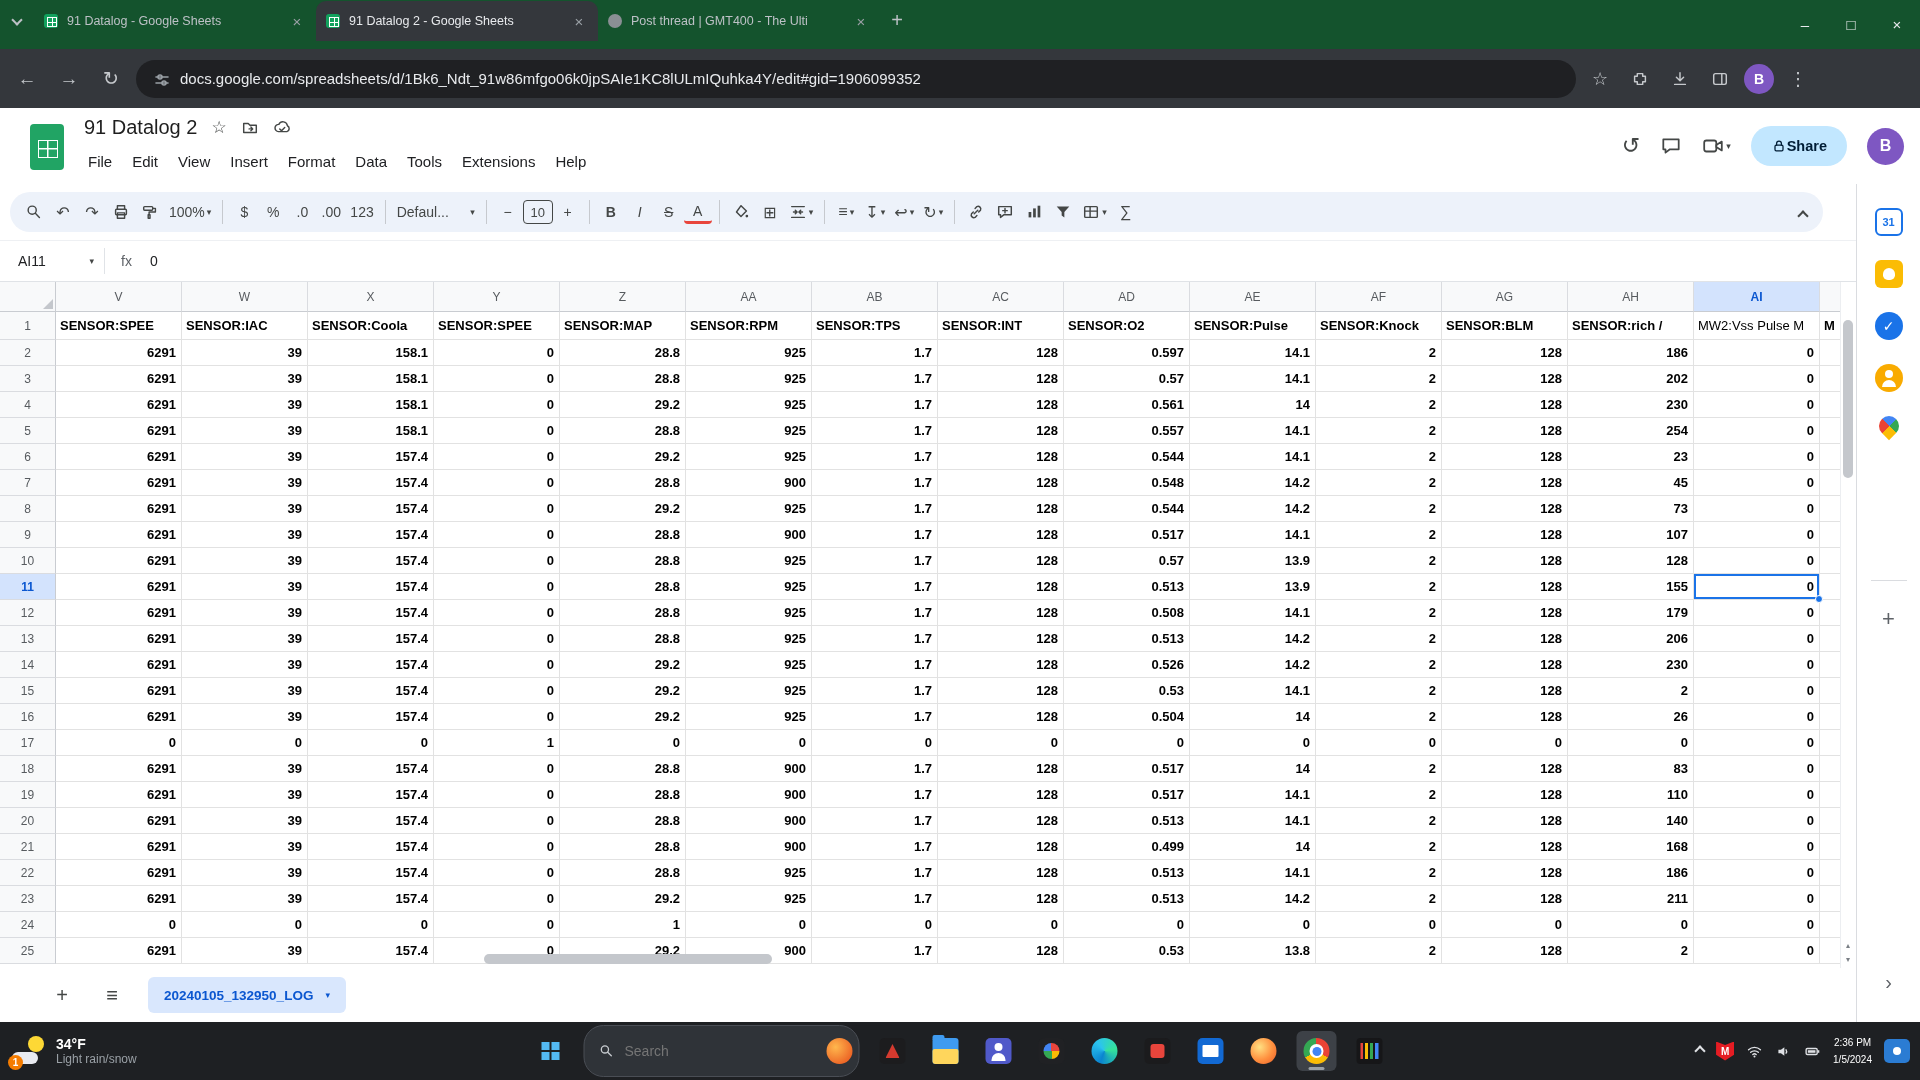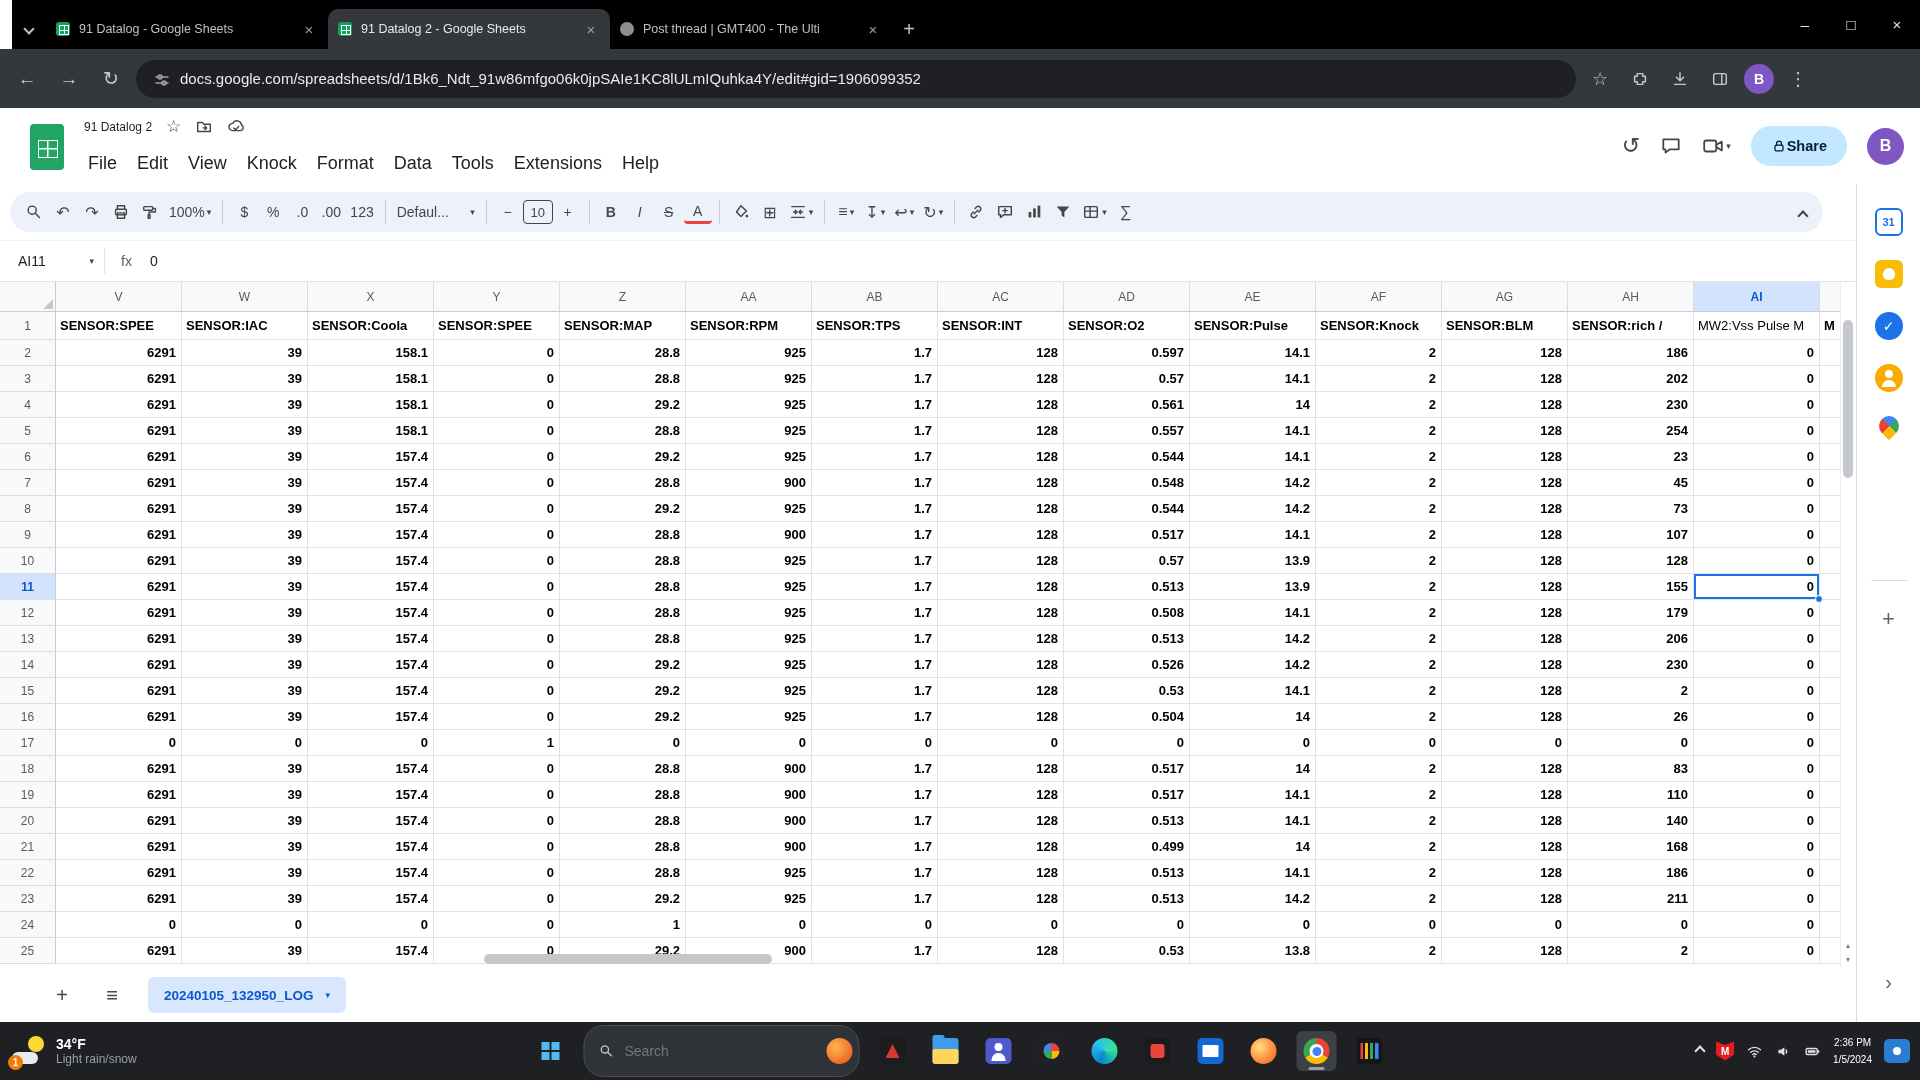--- a/index.html
+++ b/index.html
@@ -4,21 +4,21 @@
 <style>
 *{margin:0;padding:0;box-sizing:border-box}
 html,body{width:1920px;height:1080px;overflow:hidden;font-family:"Liberation Sans","DejaVu Sans",sans-serif}
 #screen{position:relative;width:1920px;height:1080px;background:#fff;overflow:hidden}
 .chev{display:inline-block;width:8px;height:8px;border-right:2px solid currentColor;border-bottom:2px solid currentColor;transform:rotate(45deg)}
 .chev.up{transform:rotate(-135deg)}
 .svgi{width:18px;height:18px;stroke:#444746;fill:none;stroke-width:1.6;stroke-linecap:round;stroke-linejoin:round}
 .caret{font-size:9px;color:#444746;margin-left:2px}
 
 
-#tabstrip{position:absolute;top:0;left:12px;right:0;height:49px;background:#000000;display:flex;align-items:flex-end}
+#tabstrip{position:absolute;top:0;left:0;right:0;height:49px;background:#14532d;display:flex;align-items:flex-start}
 .tsearch{width:34px;height:40px;display:flex;align-items:center;justify-content:center;color:#bdc1c6}
 #tablist{display:flex;align-items:flex-end;height:41px}
 .tab{width:282px;height:40px;display:flex;align-items:center;gap:9px;padding:0 10px;color:#bdc1c6;font-size:12.5px;border-radius:10px 10px 0 0}
 .tab.active{background:#34373c;color:#e8eaed}
 .tab-title{flex:1;white-space:nowrap;overflow:hidden}
 .tab-close{font-size:15px;color:#9aa0a6;width:18px;text-align:center}
 .fav{flex:0 0 14px;width:14px;height:14px;position:relative}
 .fav.sheets{background:#12a15d;border-radius:3px}
 .fav.sheets::after{content:"";position:absolute;left:3px;top:3px;width:8px;height:8px;border:1px solid #fff;
  background:linear-gradient(#fff 0 0) center/100% 1px no-repeat,linear-gradient(#fff 0 0) center/1px 100% no-repeat}
@@ -35,24 +35,24 @@
 .tbicon{width:32px;height:32px;display:flex;align-items:center;justify-content:center;color:#c6c9cd;font-size:18px}
 .tbicon .svgi{stroke:#c6c9cd}
 #bprofile{width:30px;height:30px;border-radius:50%;background:#7e57c2;color:#fff;font-size:14px;font-weight:700;display:flex;align-items:center;justify-content:center}
 
 
 #appheader{position:absolute;top:108px;left:0;right:0;height:76px;background:#fff}
 #slogo{position:absolute;left:30px;top:16px;width:34px;height:46px;background:#21a464;border-radius:4px}
 #slogo::after{content:"";position:absolute;left:8px;top:16px;width:18px;height:16px;border:1.5px solid #fff;
  background:linear-gradient(#fff 0 0) center/100% 1.5px no-repeat,linear-gradient(#fff 0 0) center/1.5px 100% no-repeat}
 #titlerow{position:absolute;left:84px;top:8px;display:flex;align-items:center;gap:14px}
-#doctitle{font-size:12px;color:#1f1f1f}
+#doctitle{font-size:20px;color:#1f1f1f}
 .hdricon{color:#444746;font-size:17px;display:flex;align-items:center}
 #menubar{position:absolute;left:78px;top:40px;display:flex}
-.menu-item{padding:5px 10px;font-size:18px;color:#202124;border-radius:4px}
+.menu-item{padding:5px 10px;font-size:15px;color:#202124;border-radius:4px}
 #hdrright{position:absolute;right:16px;top:18px;display:flex;align-items:center;gap:20px}
 #sharebtn{height:40px;border-radius:20px;background:#c2e7ff;color:#001d35;display:flex;align-items:center;gap:0;padding:0 20px;font-size:14.5px;font-weight:600}
 #avatar{width:37px;height:37px;border-radius:50%;background:#7e57c2;color:#fff;font-weight:700;font-size:16px;display:flex;align-items:center;justify-content:center}
 
 
 #stoolbar{position:absolute;top:184px;left:0;width:1856px;height:56px;background:#fff}
 #tpill{position:absolute;left:10px;top:8px;width:1813px;height:40px;background:#edf2fa;border-radius:20px;display:flex;align-items:center;padding:0 10px;gap:1px}
 .tbtn{min-width:28px;height:30px;display:flex;align-items:center;justify-content:center;border-radius:4px;color:#444746;font-size:15px;padding:0 4px}
 .tbtn.txt{font-size:14px}
 .tdiv{width:1px;height:24px;background:#c6c9ce;margin:0 6px}
@@ -245,21 +245,21 @@
         <svg class="svgi" viewBox="0 0 20 20">
             <path d="M6 14a4 4 0 1 1 .5-8A5 5 0 0 1 16 7.5 3.5 3.5 0 0 1 15.5 14z"></path>
             <path d="M7.5 11l2 2 3.5-3.5"></path>
           </svg>
       </span>
     </div>
     <div id="menubar">
         <span class="menu-item">File</span>
         <span class="menu-item">Edit</span>
         <span class="menu-item">View</span>
-        <span class="menu-item">Knock</span>
+        <span class="menu-item">Insert</span>
         <span class="menu-item">Format</span>
         <span class="menu-item">Data</span>
         <span class="menu-item">Tools</span>
         <span class="menu-item">Extensions</span>
         <span class="menu-item">Help</span>
       </div>
     <div id="hdrright">
       <span class="hdricon" style="font-size:22px">↺</span>
       <span class="hdricon">
         <svg class="svgi" viewBox="0 0 20 20" style="width:22px;height:22px">

